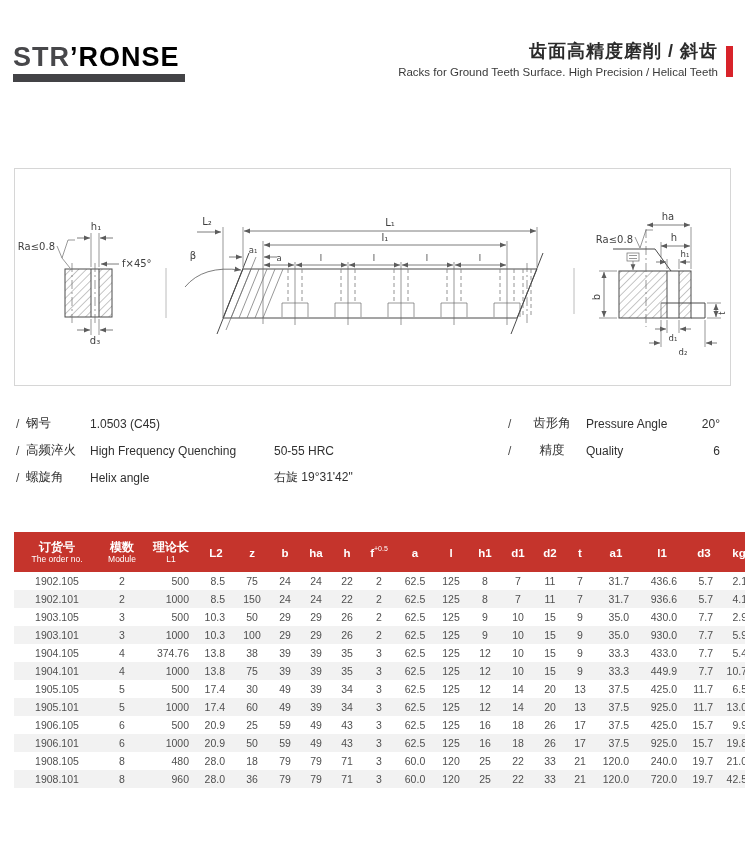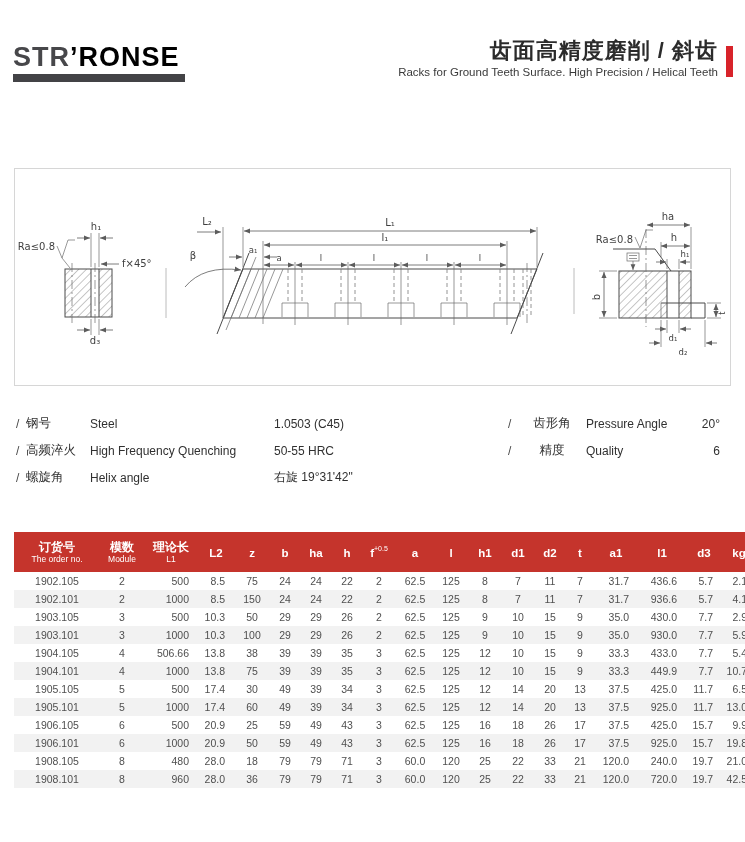--- a/index.html
+++ b/index.html
@@ -7,21 +7,21 @@
     width:745px;height:842px;position:relative;background:#ffffff;
     font-family:"Liberation Sans","DejaVu Sans",sans-serif;color:#333;
     overflow:hidden;
   }
   
   .logo-text{position:absolute;left:13px;top:44px;font-size:27px;font-weight:800;letter-spacing:1px;line-height:27px;font-style:normal;}
   .logo-dark{color:#47474a;}
   .logo-red{color:#000000;}
   .logo-bar{position:absolute;left:13px;top:74px;width:172px;height:8px;background:#434346;}
   .header-right{position:absolute;right:27px;top:38px;text-align:right;}
-  .title-zh{font-size:22px;font-weight:700;color:#2b2b2b;letter-spacing:1px;line-height:26px;}
+  .title-zh{font-size:18px;font-weight:700;color:#2b2b2b;letter-spacing:1px;line-height:26px;}
   .title-en{font-size:11.5px;color:#3a3a3a;margin-top:2px;text-align:right;}
   .red-bar{position:absolute;right:12px;top:46px;width:7px;height:31px;background:#d8232a;}
   
   .drawing-box{position:absolute;left:14px;top:168px;width:715px;height:216px;border:1px solid #d6d6d6;background:#fff;}
   .drawing-box svg{display:block;}
   .ln{stroke:#4b4b4b;stroke-width:1;fill:none;}
   .thin{stroke:#6b6b6b;stroke-width:0.7;fill:none;}
   .dim{stroke:#5c5c5c;stroke-width:0.8;fill:none;}
   .dash{stroke:#7a7a7a;stroke-width:0.8;fill:none;stroke-dasharray:4 3;}
   .cl{stroke:#6e6e6e;stroke-width:0.7;fill:none;stroke-dasharray:9 3 2 3;}
@@ -249,21 +249,20 @@
     <text x="668" y="186" class="dlbl small">d₂</text>
   </g>
 </svg>
 </div>
 
 <div class="specs">
   <div class="spec-col leftc">
     <div class="spec-row">
       <span class="slash">/</span>
       <span class="zh">钢号</span>
-      <span class="en">Steel</span>
       <span class="val">1.0503 (C45)</span>
     </div>
     <div class="spec-row">
       <span class="slash">/</span>
       <span class="zh">高频淬火</span>
       <span class="en">High Frequency Quenching</span>
       <span class="val">50-55 HRC</span>
     </div>
     <div class="spec-row">
       <span class="slash">/</span>
@@ -402,21 +401,21 @@
         <td>15</td>
         <td>9</td>
         <td>35.0</td>
         <td>930.0</td>
         <td>7.7</td>
         <td>5.9</td>
       </tr>
       <tr>
         <td>1904.105</td>
         <td>4</td>
-        <td>506.66</td>
+        <td>374.76</td>
         <td>13.8</td>
         <td>38</td>
         <td>39</td>
         <td>39</td>
         <td>35</td>
         <td>3</td>
         <td>62.5</td>
         <td>125</td>
         <td>12</td>
         <td>10</td>

